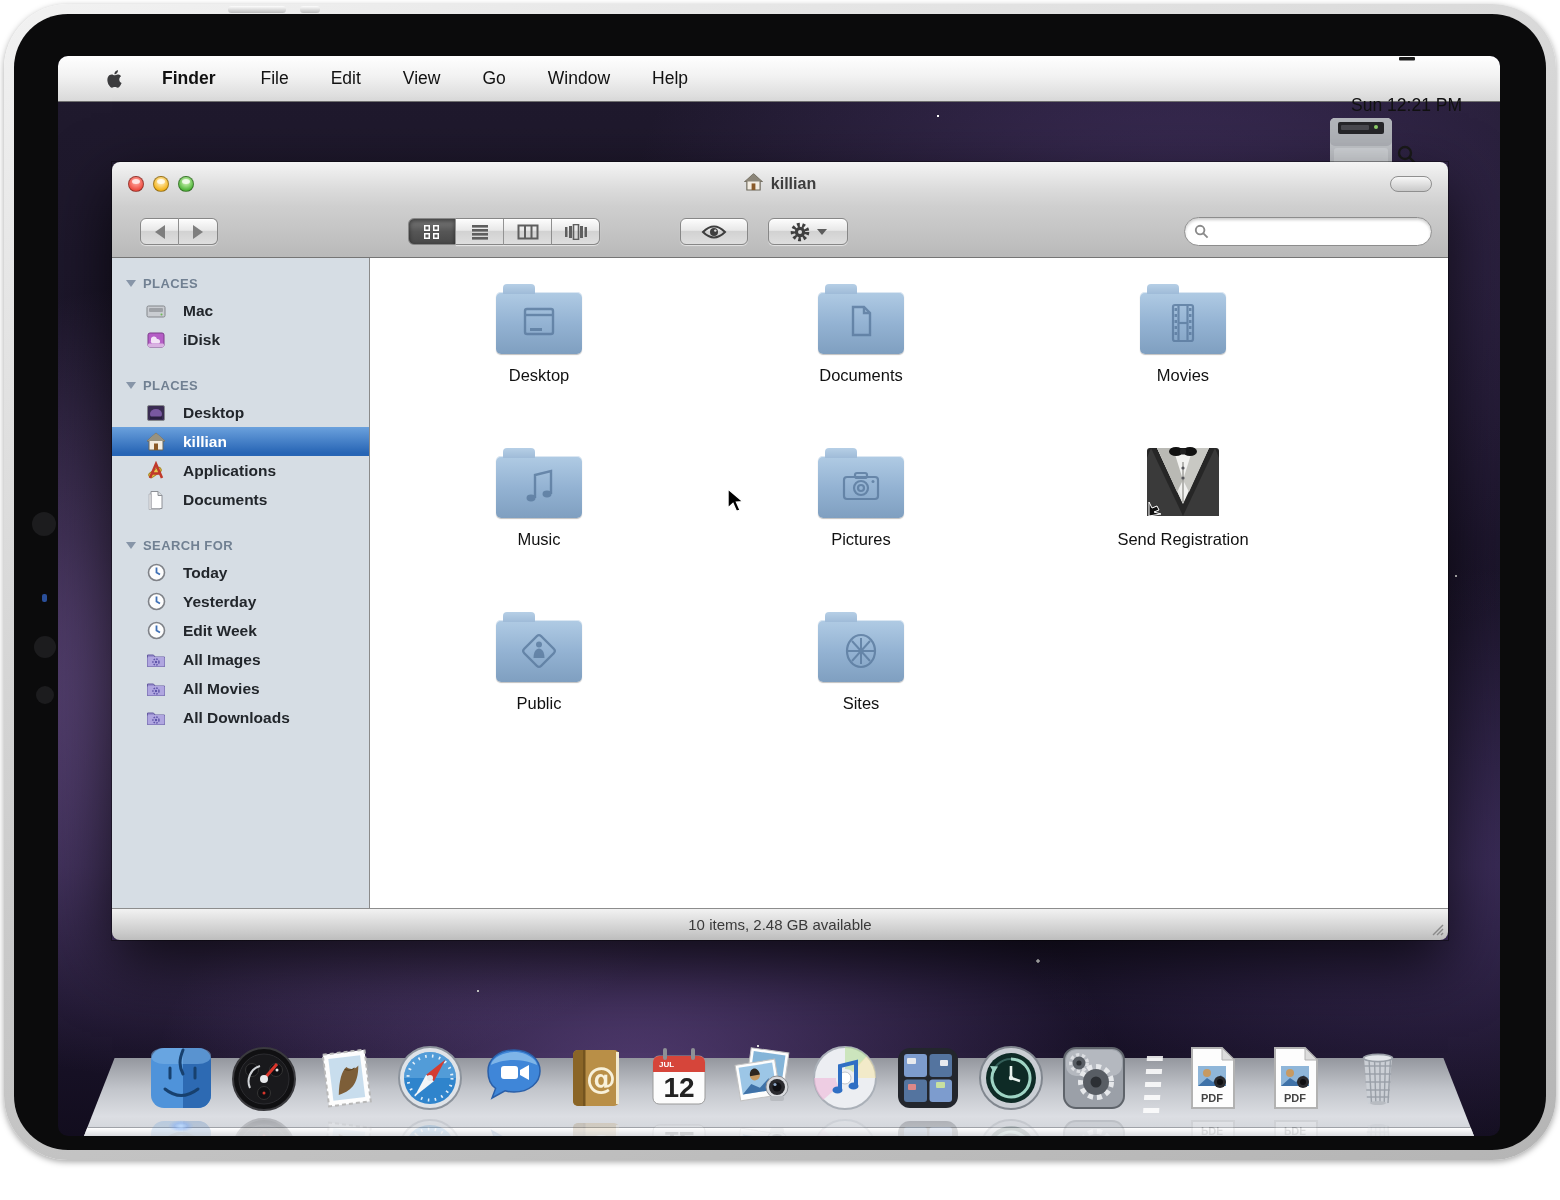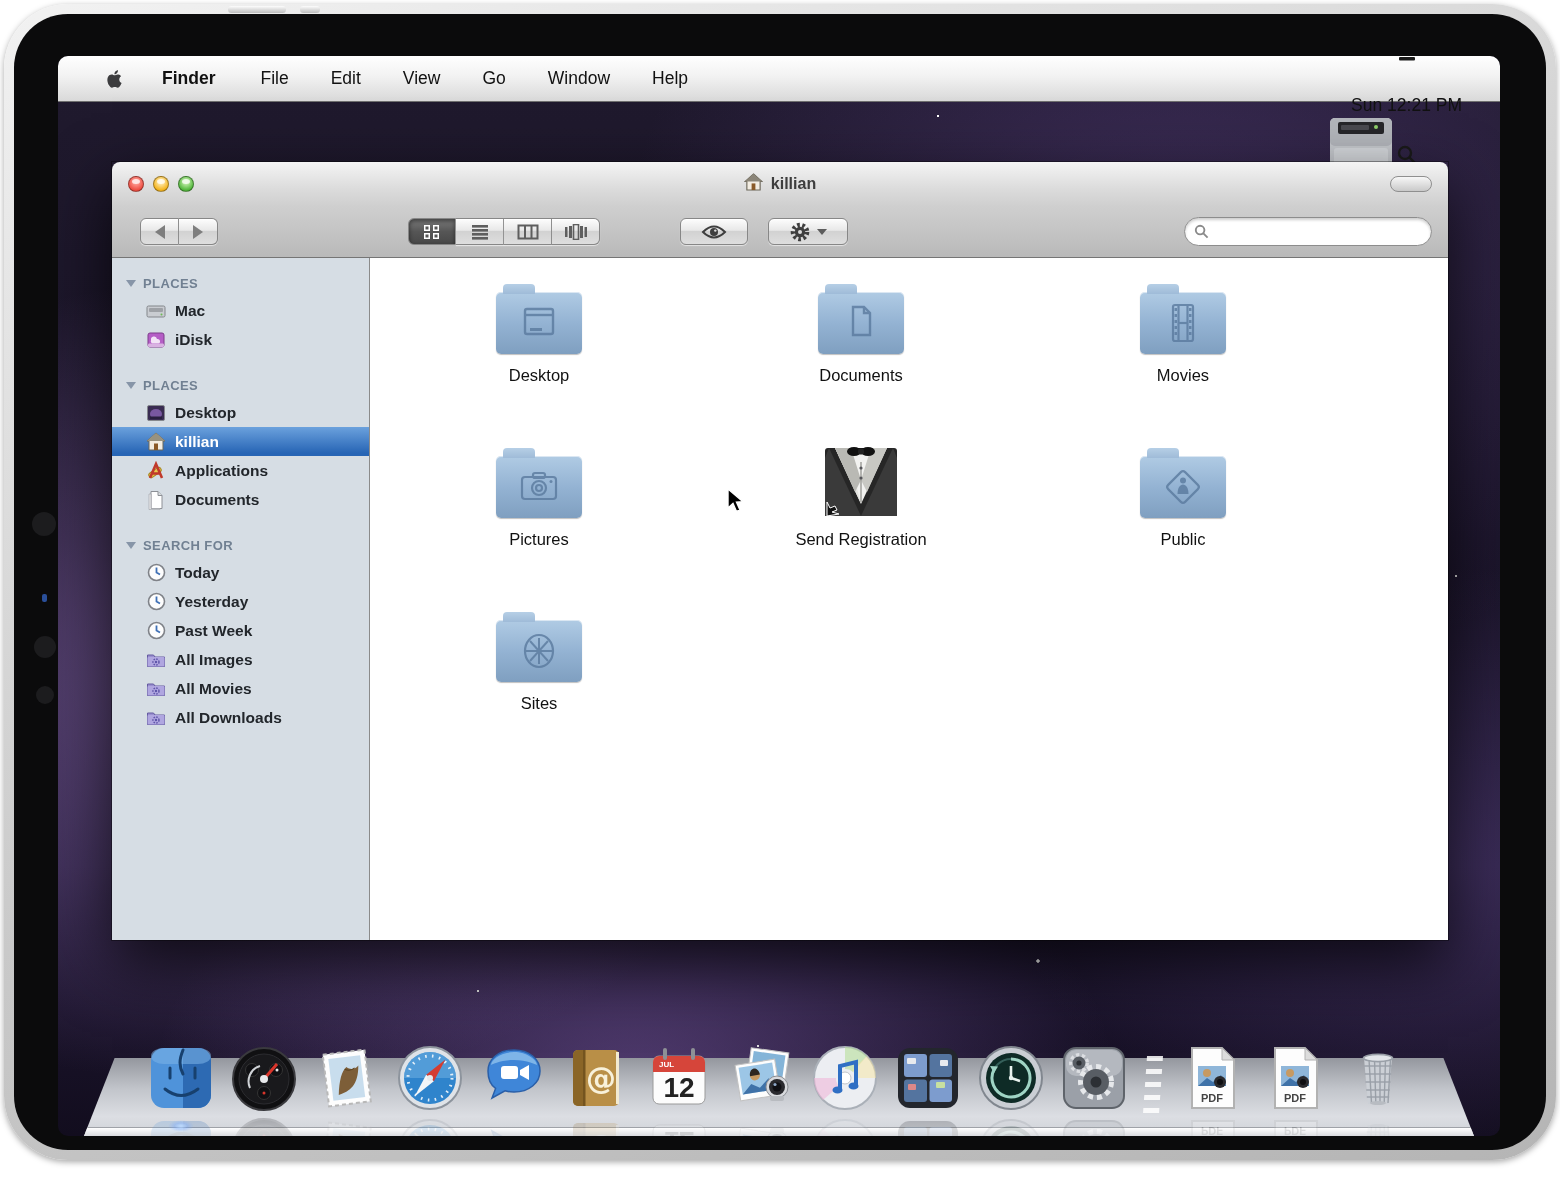--- a/index.html
+++ b/index.html
@@ -86,21 +86,21 @@
   .caret-down { width:0; height:0; border:5px solid transparent; border-top:6px solid #5c5c5c; border-bottom:none; }
   .searchbox { position:absolute; right:16px; width:248px; height:29px; border-radius:15px; background:#fff;
     border:1px solid #8d8d8d; box-shadow:inset 0 2px 3px rgba(0,0,0,.2); display:flex; align-items:center; padding-left:9px; }
   .searchbox input { border:none; outline:none; background:transparent; flex:1; font-size:14px; padding:0 8px; font-family:"Liberation Sans",sans-serif; }
 
   .wbody { flex:1; display:flex; min-height:0; }
   .sidebar { width:258px; background:#d6dde4; border-right:1px solid #8b8b8b; padding-top:12px; overflow:hidden; }
   .sb-header { display:flex; align-items:center; gap:7px; height:26px; padding-left:14px;
     font-size:13px; font-weight:bold; color:#718092; letter-spacing:.4px; }
   .disc { width:0; height:0; border:5px solid transparent; border-top:7px solid #8795a8; border-bottom:none; }
-  .sb-row { display:flex; align-items:center; gap:9px; height:29px; padding-left:34px; font-size:15.5px; font-weight:bold; color:#22262b; }
+  .sb-row { display:flex; align-items:center; gap:17px; height:29px; padding-left:34px; font-size:15.5px; font-weight:bold; color:#22262b; }
   .sb-row .sb-ic { width:20px; height:20px; display:flex; align-items:center; justify-content:center; }
   .sb-row.selected { background:linear-gradient(180deg,#6ba1dd,#2765b5 90%); color:#fff; }
   .sb-gap { height:18px; }
 
   .content { flex:1; background:#fff; position:relative; overflow:hidden; }
   .grid { position:absolute; left:8px; top:10px; display:grid; grid-template-columns:repeat(3,322px); grid-auto-rows:164px; }
   .fitem { display:flex; flex-direction:column; align-items:center; padding-top:14px; }
   .fitem .ic { height:72px; display:flex; align-items:flex-end; justify-content:center; }
   .fitem .lbl { margin-top:12px; font-size:16.5px; color:#111; }
 
@@ -390,21 +390,21 @@
               </span>
             <span>Yesterday</span>
           </div>
           <div class="sb-row">
             <span class="sb-ic">
                 <svg width="19" height="19" viewBox="0 0 19 19">
                   <circle cx="9.5" cy="9.5" r="8" fill="#fdfdfd" stroke="#7f8288" stroke-width="1.6"></circle>
                   <path d="M9.5 4.5 V9.5 L13 11.5" stroke="#3f70b5" stroke-width="1.8" fill="none"></path>
                 </svg>
               </span>
-            <span>Past Week</span>
+            <span>Edit Week</span>
           </div>
           <div class="sb-row">
             <span class="sb-ic">
                 <svg width="20" height="17" viewBox="0 0 20 17">
                   <path d="M1.5 4 h6 l1.5 2 H18.5 V15.5 H1.5 z" fill="#9a8fd0" stroke="#645aa0"></path>
                   <rect x="1.5" y="6" width="17" height="9.5" rx="1" fill="#b0a6e0"></rect>
                   <circle cx="10" cy="11" r="3" fill="none" stroke="#5e54a8" stroke-width="1.4" stroke-dasharray="1.6 1.2"></circle>
                   <circle cx="10" cy="11" r="1.2" fill="#5e54a8"></circle>
                 </svg>
               </span>
@@ -480,20 +480,32 @@
                       </g>
                       <line x1="17.5" y1="22" x2="26.5" y2="22"></line>
                     </svg>
               </div>
                 </div>
               <div class="lbl">Movies</div>
             </div>
             <div class="fitem">
               <div class="ic">
                   <div class="folder">
+                <svg width="44" height="44" viewBox="0 0 44 44" fill="none" stroke="#5a7a9e" stroke-width="2.4">
+                      <path d="M18 33 V10 l16 -4 v23"></path>
+                      <ellipse cx="14" cy="33" rx="4.5" ry="3.4" fill="#5a7a9e" stroke="none"></ellipse>
+                      <ellipse cx="30" cy="29" rx="4.5" ry="3.4" fill="#5a7a9e" stroke="none"></ellipse>
+                    </svg>
+              </div>
+                </div>
+              <div class="lbl">Music</div>
+            </div>
+            <div class="fitem">
+              <div class="ic">
+                  <div class="folder">
                 <svg width="46" height="40" viewBox="0 0 46 40" fill="none" stroke="#5a7a9e" stroke-width="2.2">
                       <rect x="6" y="10" width="34" height="22" rx="3"></rect>
                       <rect x="17" y="6" width="12" height="5" rx="2"></rect>
                       <circle cx="23" cy="21" r="7"></circle>
                       <circle cx="23" cy="21" r="3"></circle>
                       <circle cx="35" cy="14.5" r="1.5" fill="#5a7a9e" stroke="none"></circle>
                     </svg>
               </div>
                 </div>
               <div class="lbl">Pictures</div>
@@ -545,20 +557,30 @@
                       </g>
                     </svg>
               </div>
                 </div>
               <div class="lbl">Sites</div>
             </div>
           </div>
         </div>
       </div>
 
+      <div class="statusbar">
+        <span class="status-text">10 items, 2.48 GB available</span>
+        <svg class="grip" width="15" height="15" viewBox="0 0 15 15">
+            <g stroke="#8a8a8a" stroke-width="1.4">
+              <line x1="4" y1="14" x2="14" y2="4"></line>
+              <line x1="8" y1="14" x2="14" y2="8"></line>
+              <line x1="12" y1="14" x2="14" y2="12"></line>
+            </g>
+          </svg>
+      </div>
     </div>
 
     <svg class="cursor" style="left:668px;top:432px;" width="22" height="26" viewBox="0 0 22 26">
       <path d="M2 1 L2 20 L7 15.5 L10.5 23.5 L14 22 L10.5 14.2 L17 13.6 Z" fill="#000" stroke="#fff" stroke-width="1.4"></path>
     </svg>
 
     <div class="dock">
       <div class="shelf"></div>
       <div class="dock-items">
 

